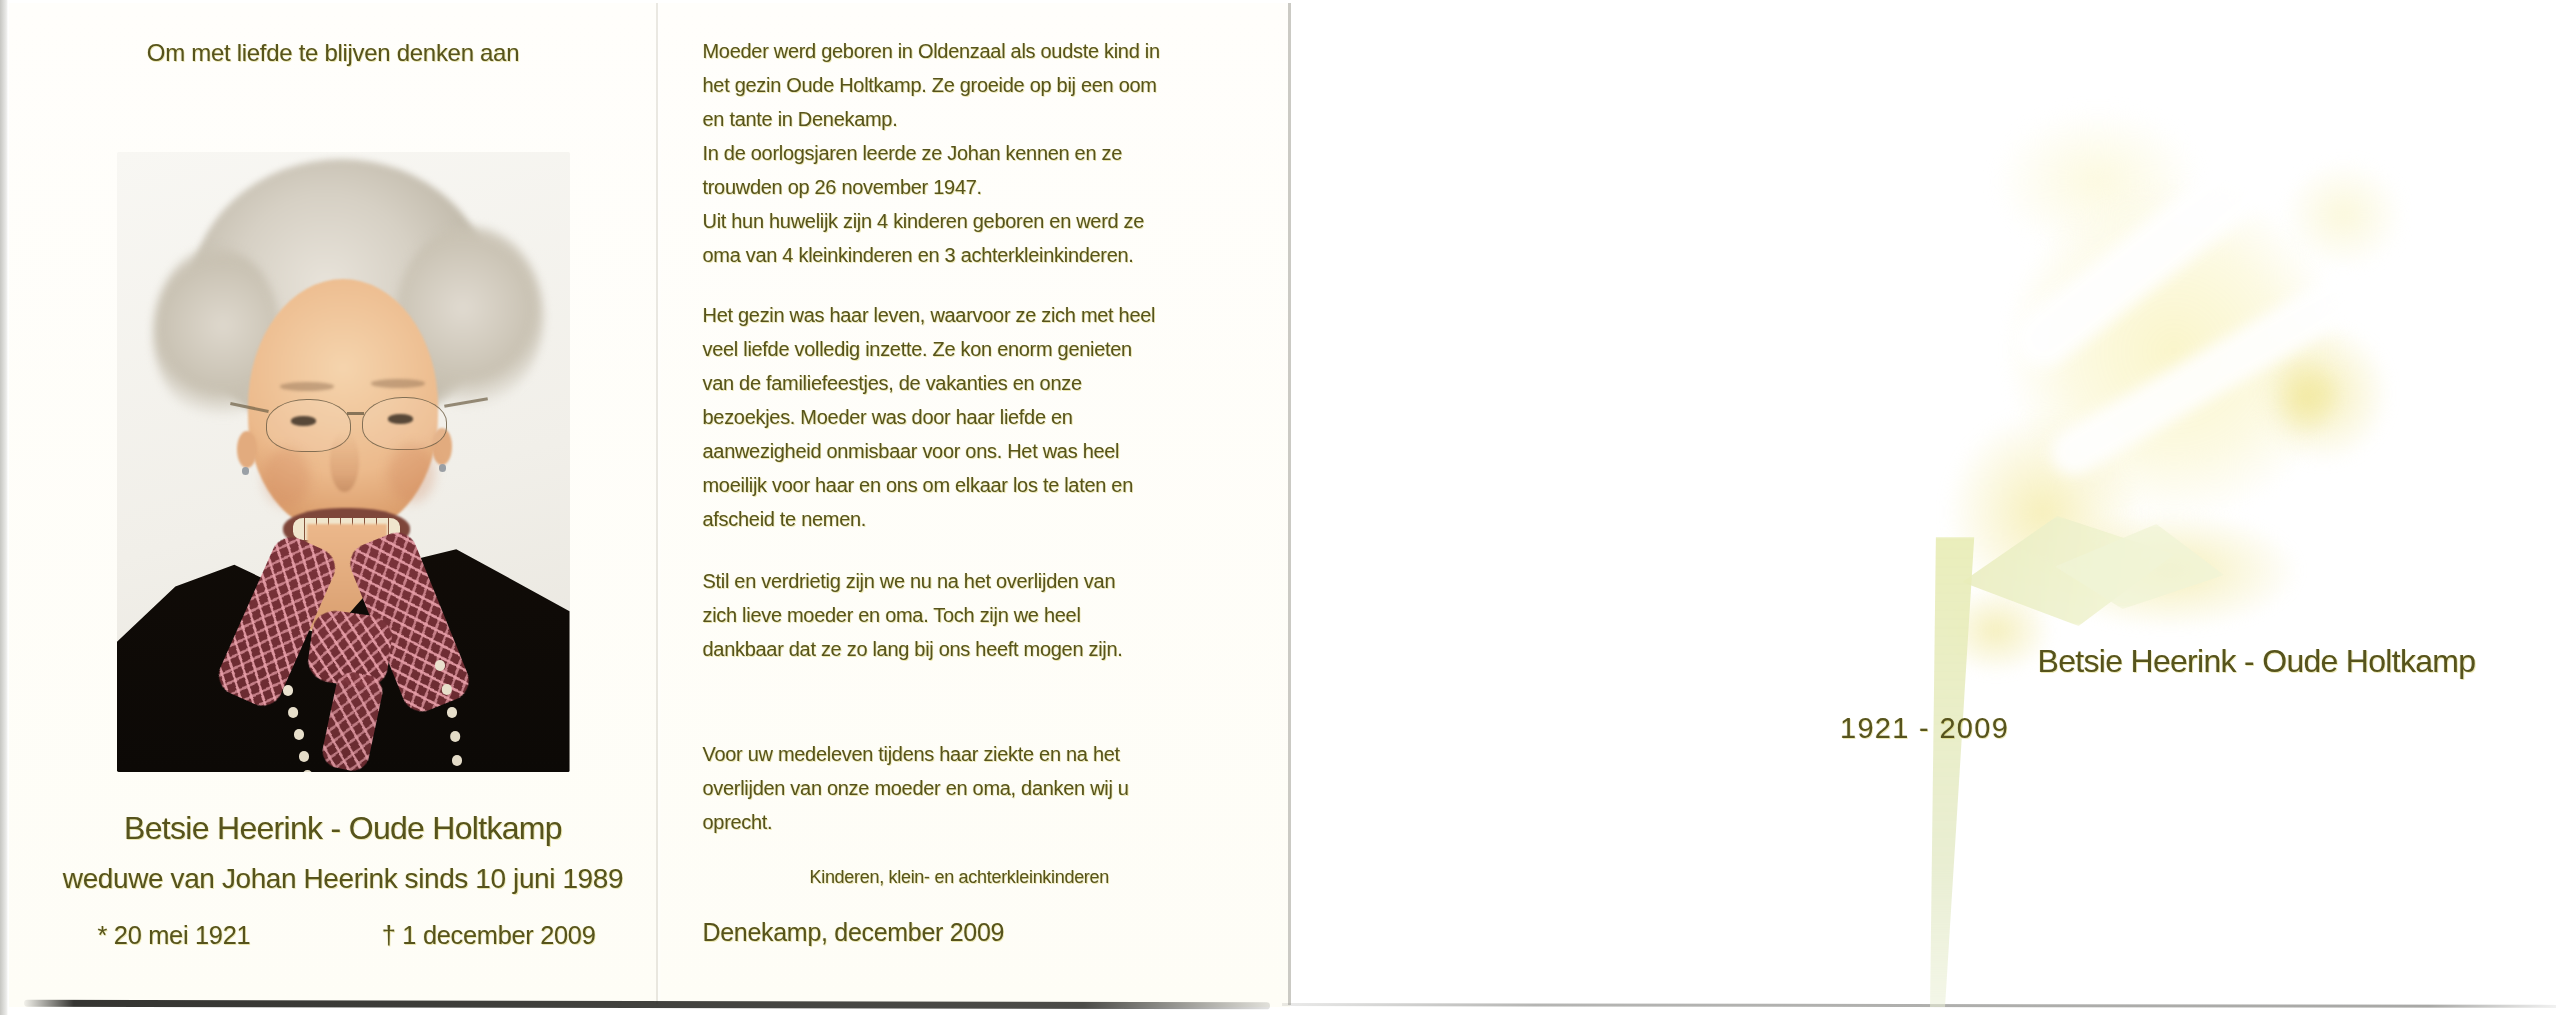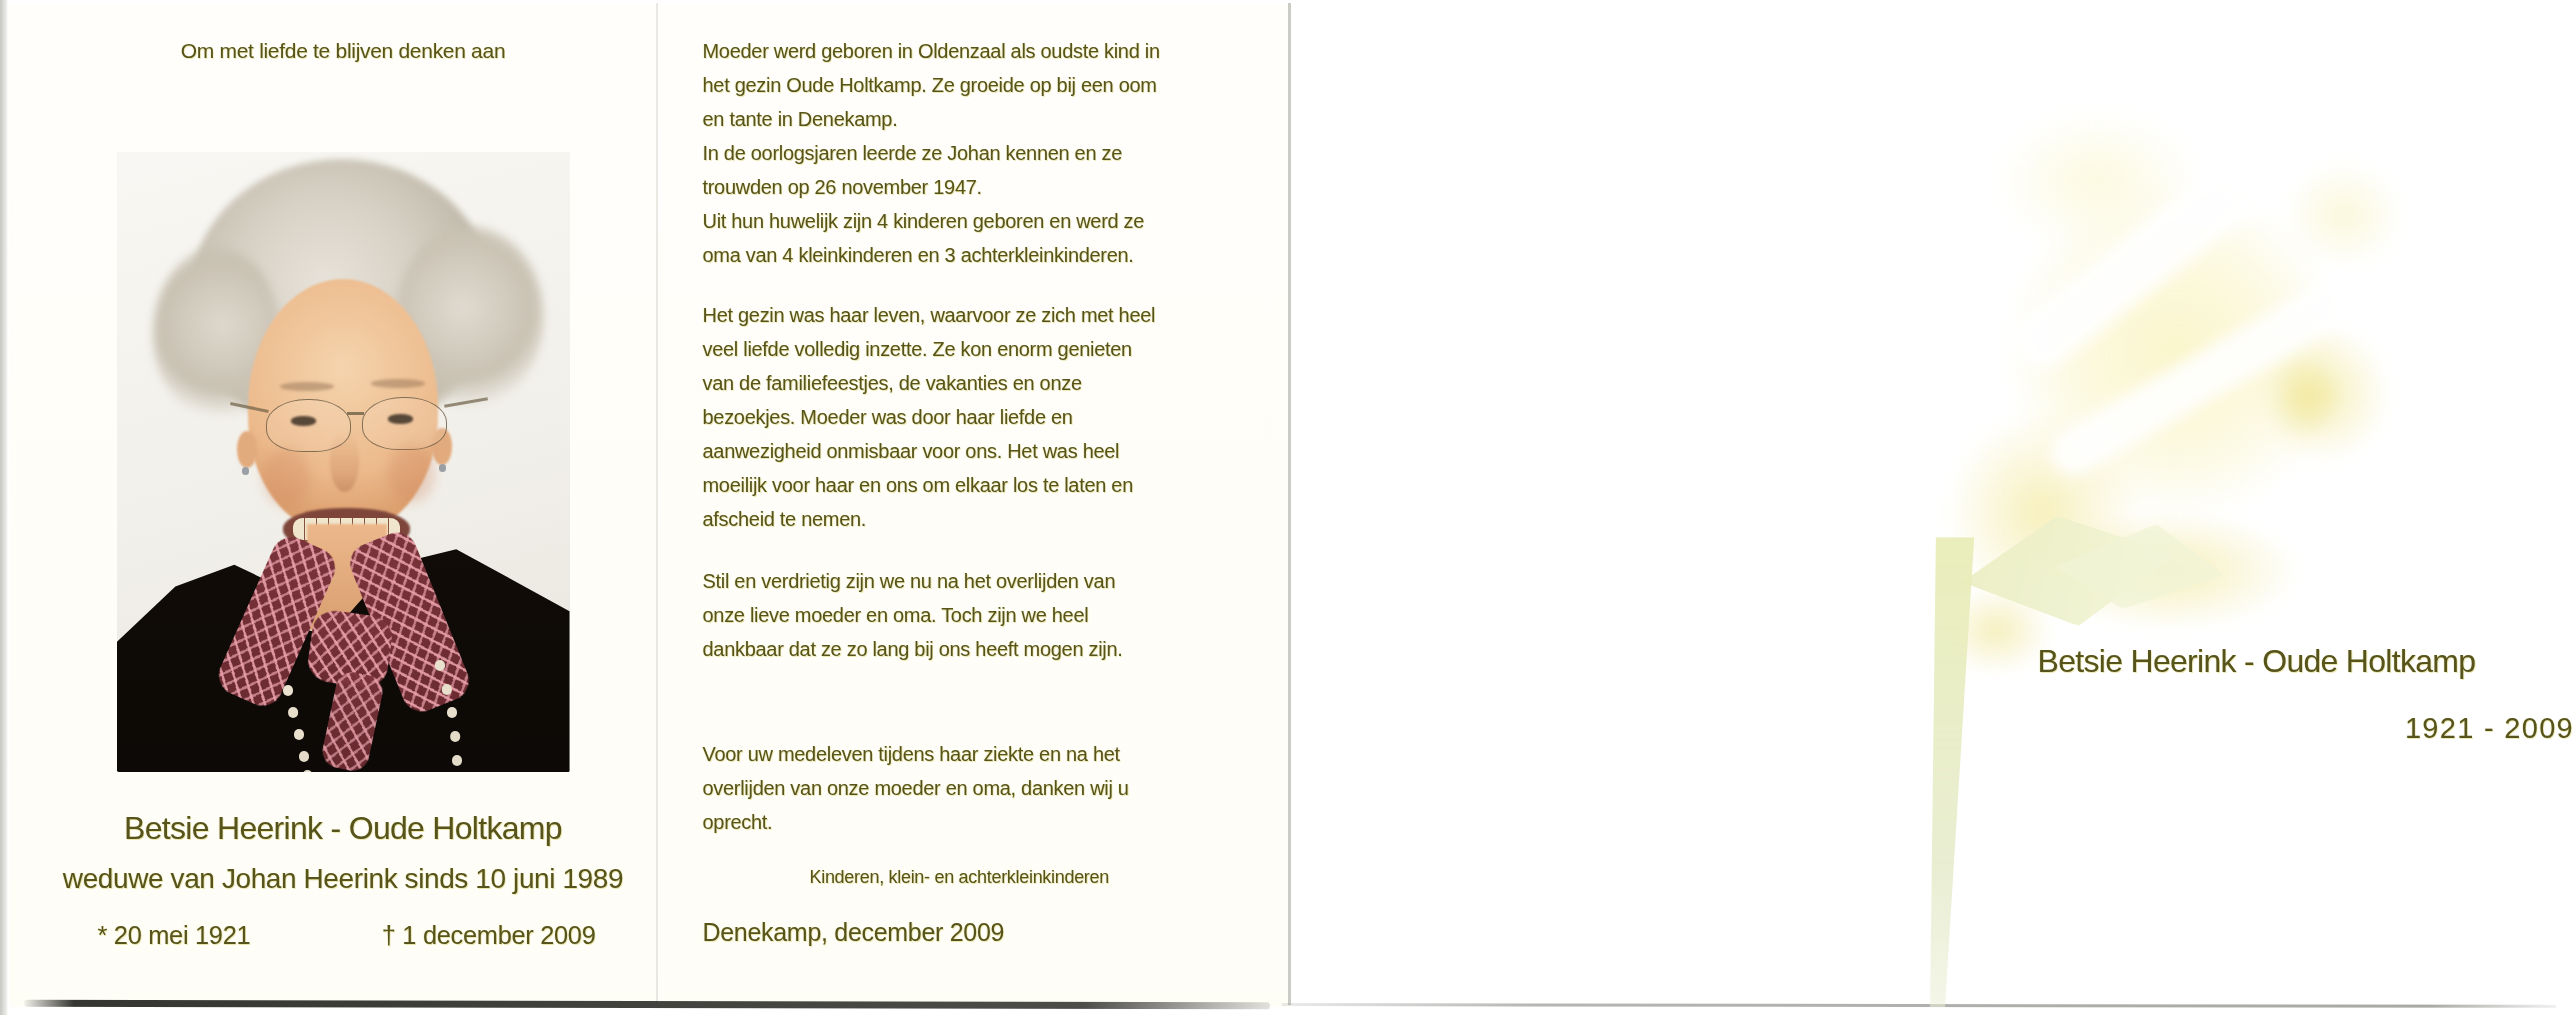--- a/index.html
+++ b/index.html
@@ -20,22 +20,22 @@
   .edge-bottom-right{position:absolute;left:1282px;top:1004px;width:1274px;height:3.4px;
     transform:rotate(0.08deg);
     background:linear-gradient(to right, rgba(120,120,116,0.15), rgba(120,120,116,0.55) 20%, rgba(110,110,106,0.6) 90%, rgba(120,120,116,0.1));}
   .edge-card-right{position:absolute;left:1288px;top:2.5px;width:2.5px;height:1002px;background:#cbcac4;}
   .fold-left-card{position:absolute;left:656px;top:3.4px;width:1.7px;height:1001px;
     background:rgba(185,182,170,0.30); box-shadow:1.7px 0 2.5px rgba(255,255,255,0.8);}
 
   
   .card-left{position:absolute;left:8.5px;top:3.4px;width:1281px;height:1004px;
     background:linear-gradient(180deg,#fffefb,#fefdf6);}
-  .heading{position:absolute;left:17px;top:36px;width:635px;text-align:center;
-    font-size:21px;letter-spacing:-0.3px;}
+  .heading{position:absolute;left:7px;top:36px;width:635px;text-align:center;
+    font-size:24px;letter-spacing:-0.3px;}
   .name-main{position:absolute;left:17px;top:807px;width:635px;text-align:center;
     font-size:32px;letter-spacing:-0.7px;}
   .subtitle{position:absolute;left:17px;top:860px;width:635px;text-align:center;
     font-size:28px;letter-spacing:-0.4px;}
   .dates-row{position:absolute;left:89px;top:918px;width:498px;display:flex;
     justify-content:space-between;font-size:25.4px;letter-spacing:-0.3px;}
 
   .para{position:absolute;white-space:pre;font-size:20px;line-height:34px;letter-spacing:-0.3px;}
   .p1{left:694px;top:31px;}
   .p2{left:694px;top:295px;}
@@ -126,21 +126,21 @@
       background:linear-gradient(100deg,#e9edc0,#f3f5d8);
       clip-path:polygon(0 60%,45% 0,100% 35%,55% 100%);}
   .leaf2{left:152px;top:461px;width:169px;height:85px;filter:blur(2.5px);opacity:0.8;background:#f1f4d6;
       clip-path:polygon(0 50%,60% 0,100% 60%,40% 100%);}
   .stem{left:15.2px;top:474px;width:59px;height:474px;filter:blur(1.3px);
       background:linear-gradient(to bottom,rgba(233,237,184,0.95),rgba(228,234,200,0.8) 70%,rgba(235,240,215,0.55));
       clip-path:polygon(30% 0,95% 0,45% 100%,20% 100%);}
 
   .front-name{position:absolute;left:1939px;top:643px;width:635px;text-align:center;
     font-size:32px;letter-spacing:-0.7px;}
-  .front-years{position:absolute;left:1939px;top:712px;width:635px;text-align:right;
+  .front-years{position:absolute;left:1840px;top:712px;width:635px;text-align:left;
     font-size:29px;letter-spacing:1.3px;}
 </style>
 </head>
 <body>
 
 <div class="stage">
 
   <div class="scanner-strip"></div>
 
   <div class="card-left">
@@ -196,21 +196,21 @@
 Uit hun huwelijk zijn 4 kinderen geboren en werd ze
 oma van 4 kleinkinderen en 3 achterkleinkinderen.</div>
     <div class="para p2 ink">Het gezin was haar leven, waarvoor ze zich met heel
 veel liefde volledig inzette. Ze kon enorm genieten
 van de familiefeestjes, de vakanties en onze
 bezoekjes. Moeder was door haar liefde en
 aanwezigheid onmisbaar voor ons. Het was heel
 moeilijk voor haar en ons om elkaar los te laten en
 afscheid te nemen.</div>
     <div class="para p3 ink">Stil en verdrietig zijn we nu na het overlijden van
-onze lieve moeder en oma. Toch zijn we heel
+zich lieve moeder en oma. Toch zijn we heel
 dankbaar dat ze zo lang bij ons heeft mogen zijn.</div>
     <div class="para p4 ink">Voor uw medeleven tijdens haar ziekte en na het
 overlijden van onze moeder en oma, danken wij u
 oprecht.</div>
     <div class="signature ink">Kinderen, klein- en achterkleinkinderen</div>
     <div class="dateline ink">Denekamp, december 2009</div>
   </div>
 
   <div class="fold-left-card"></div>
   <div class="edge-card-right"></div>

